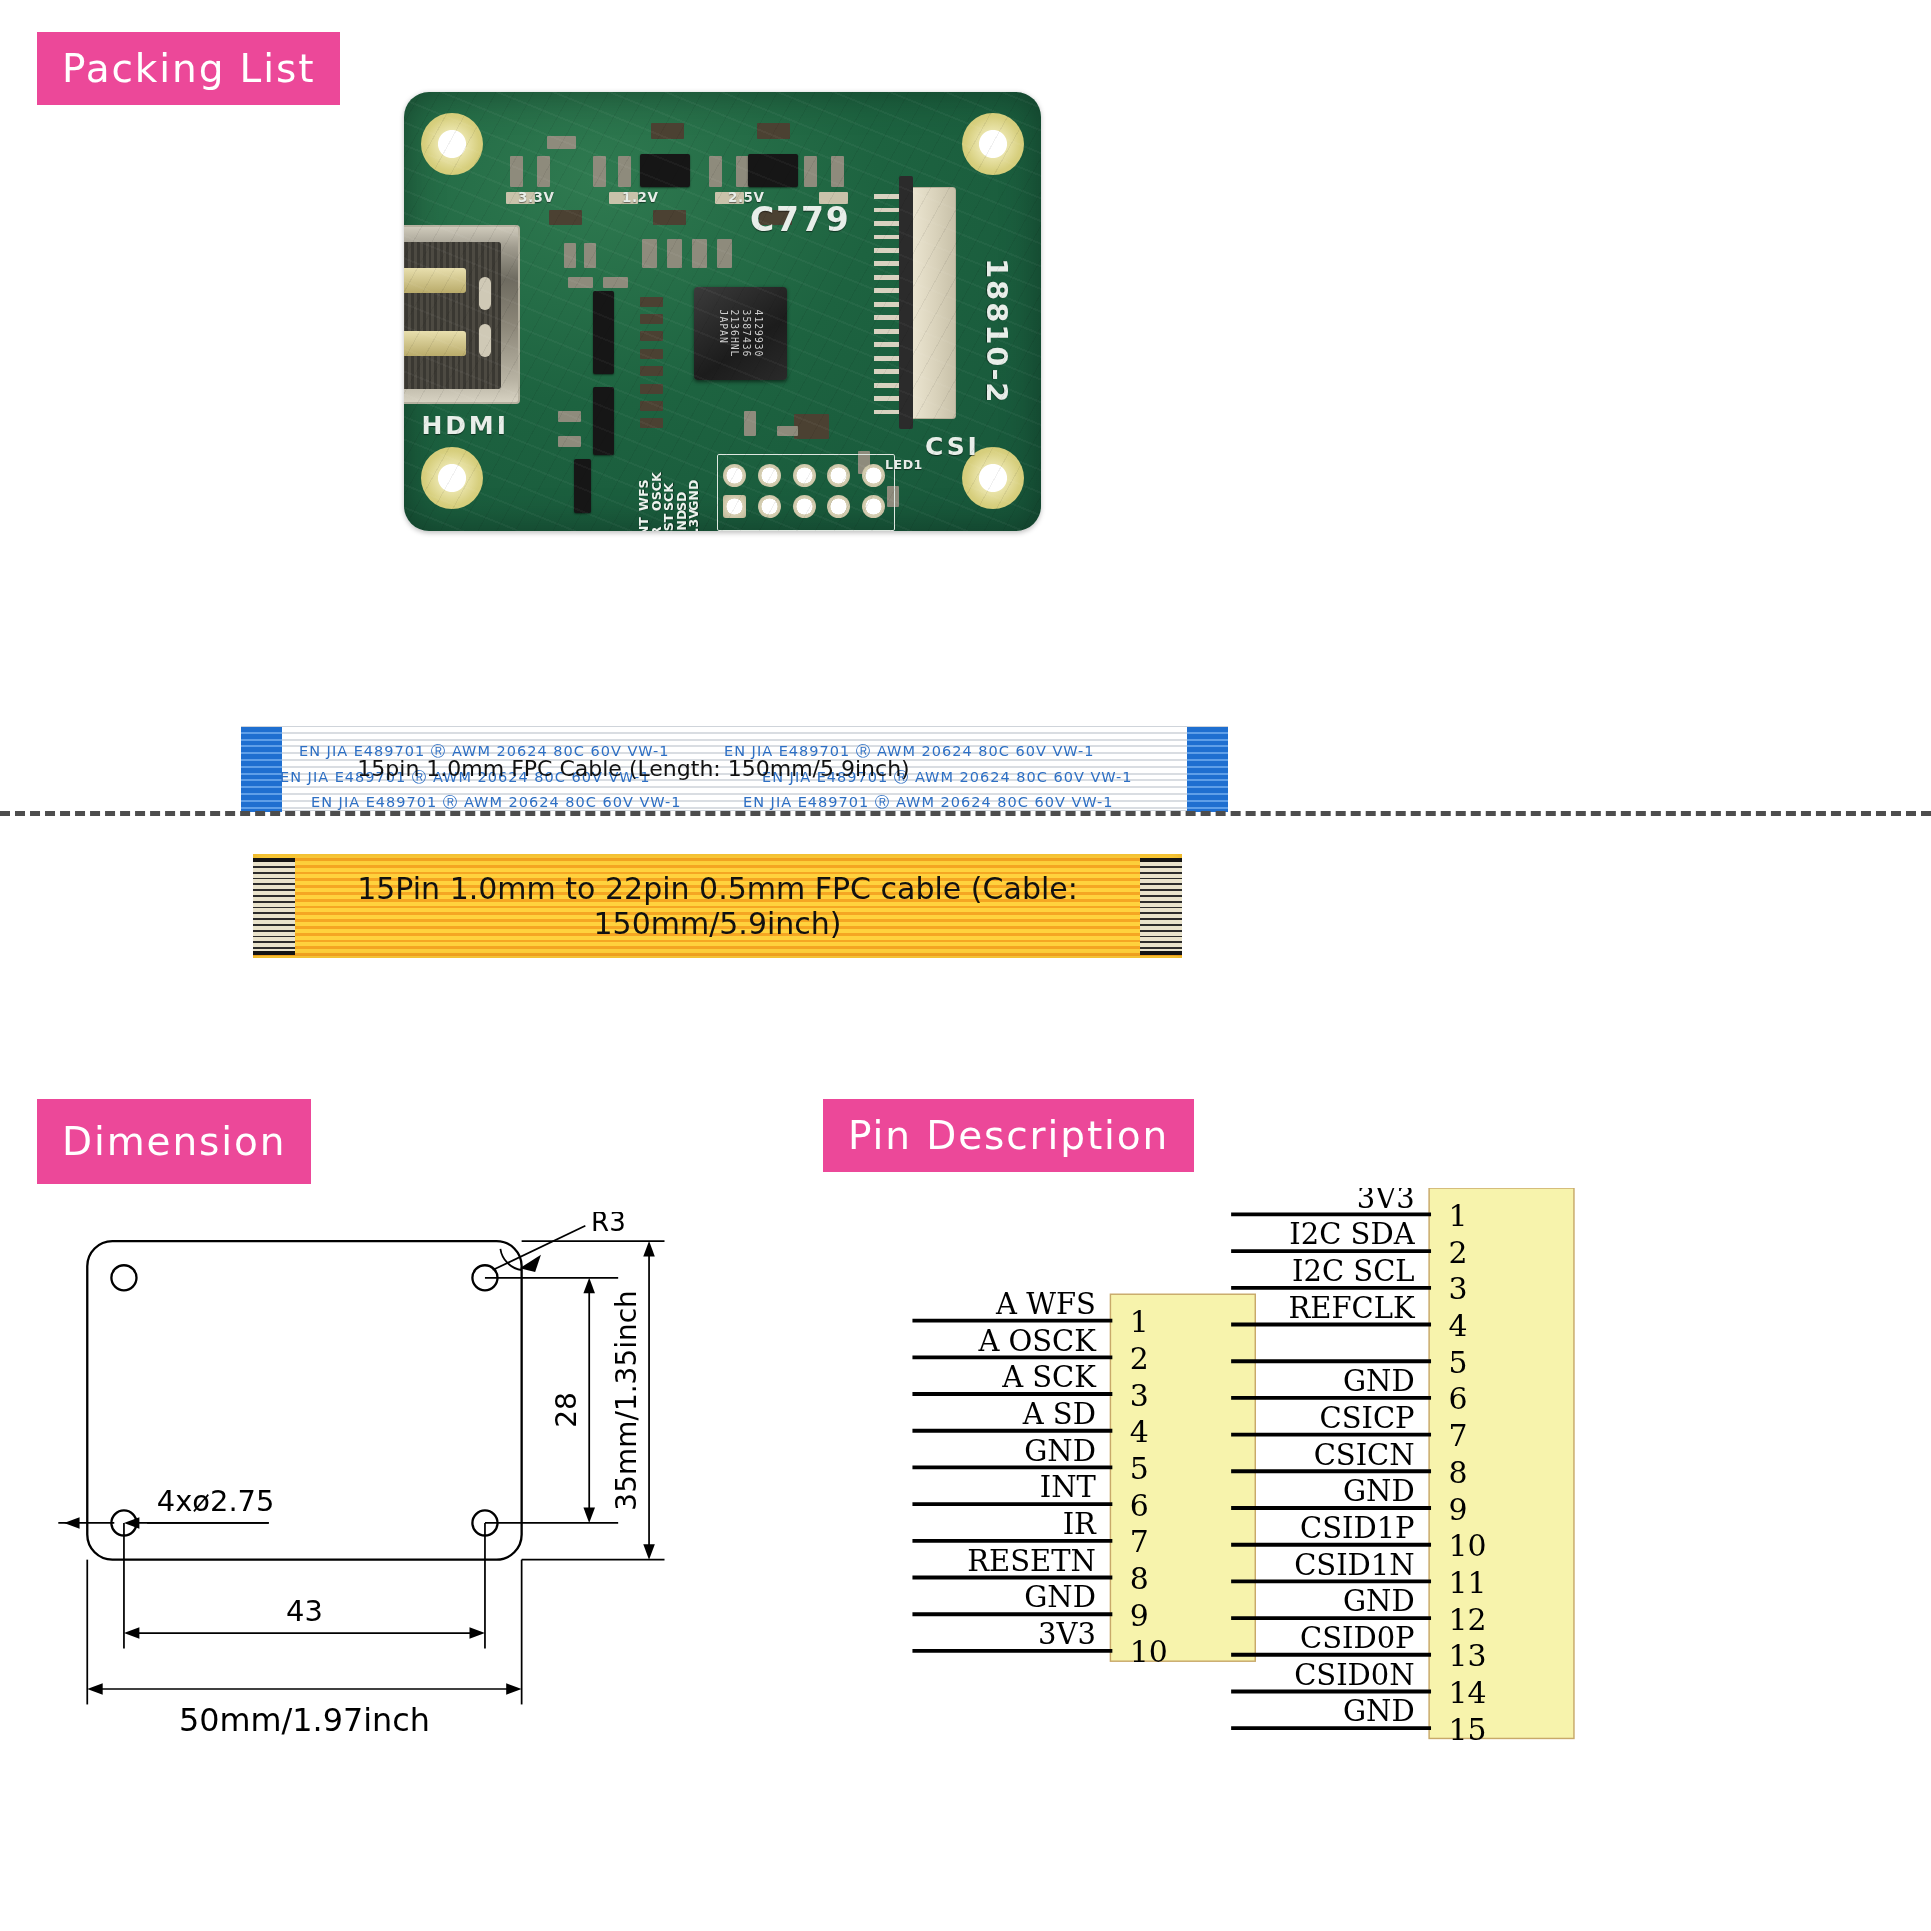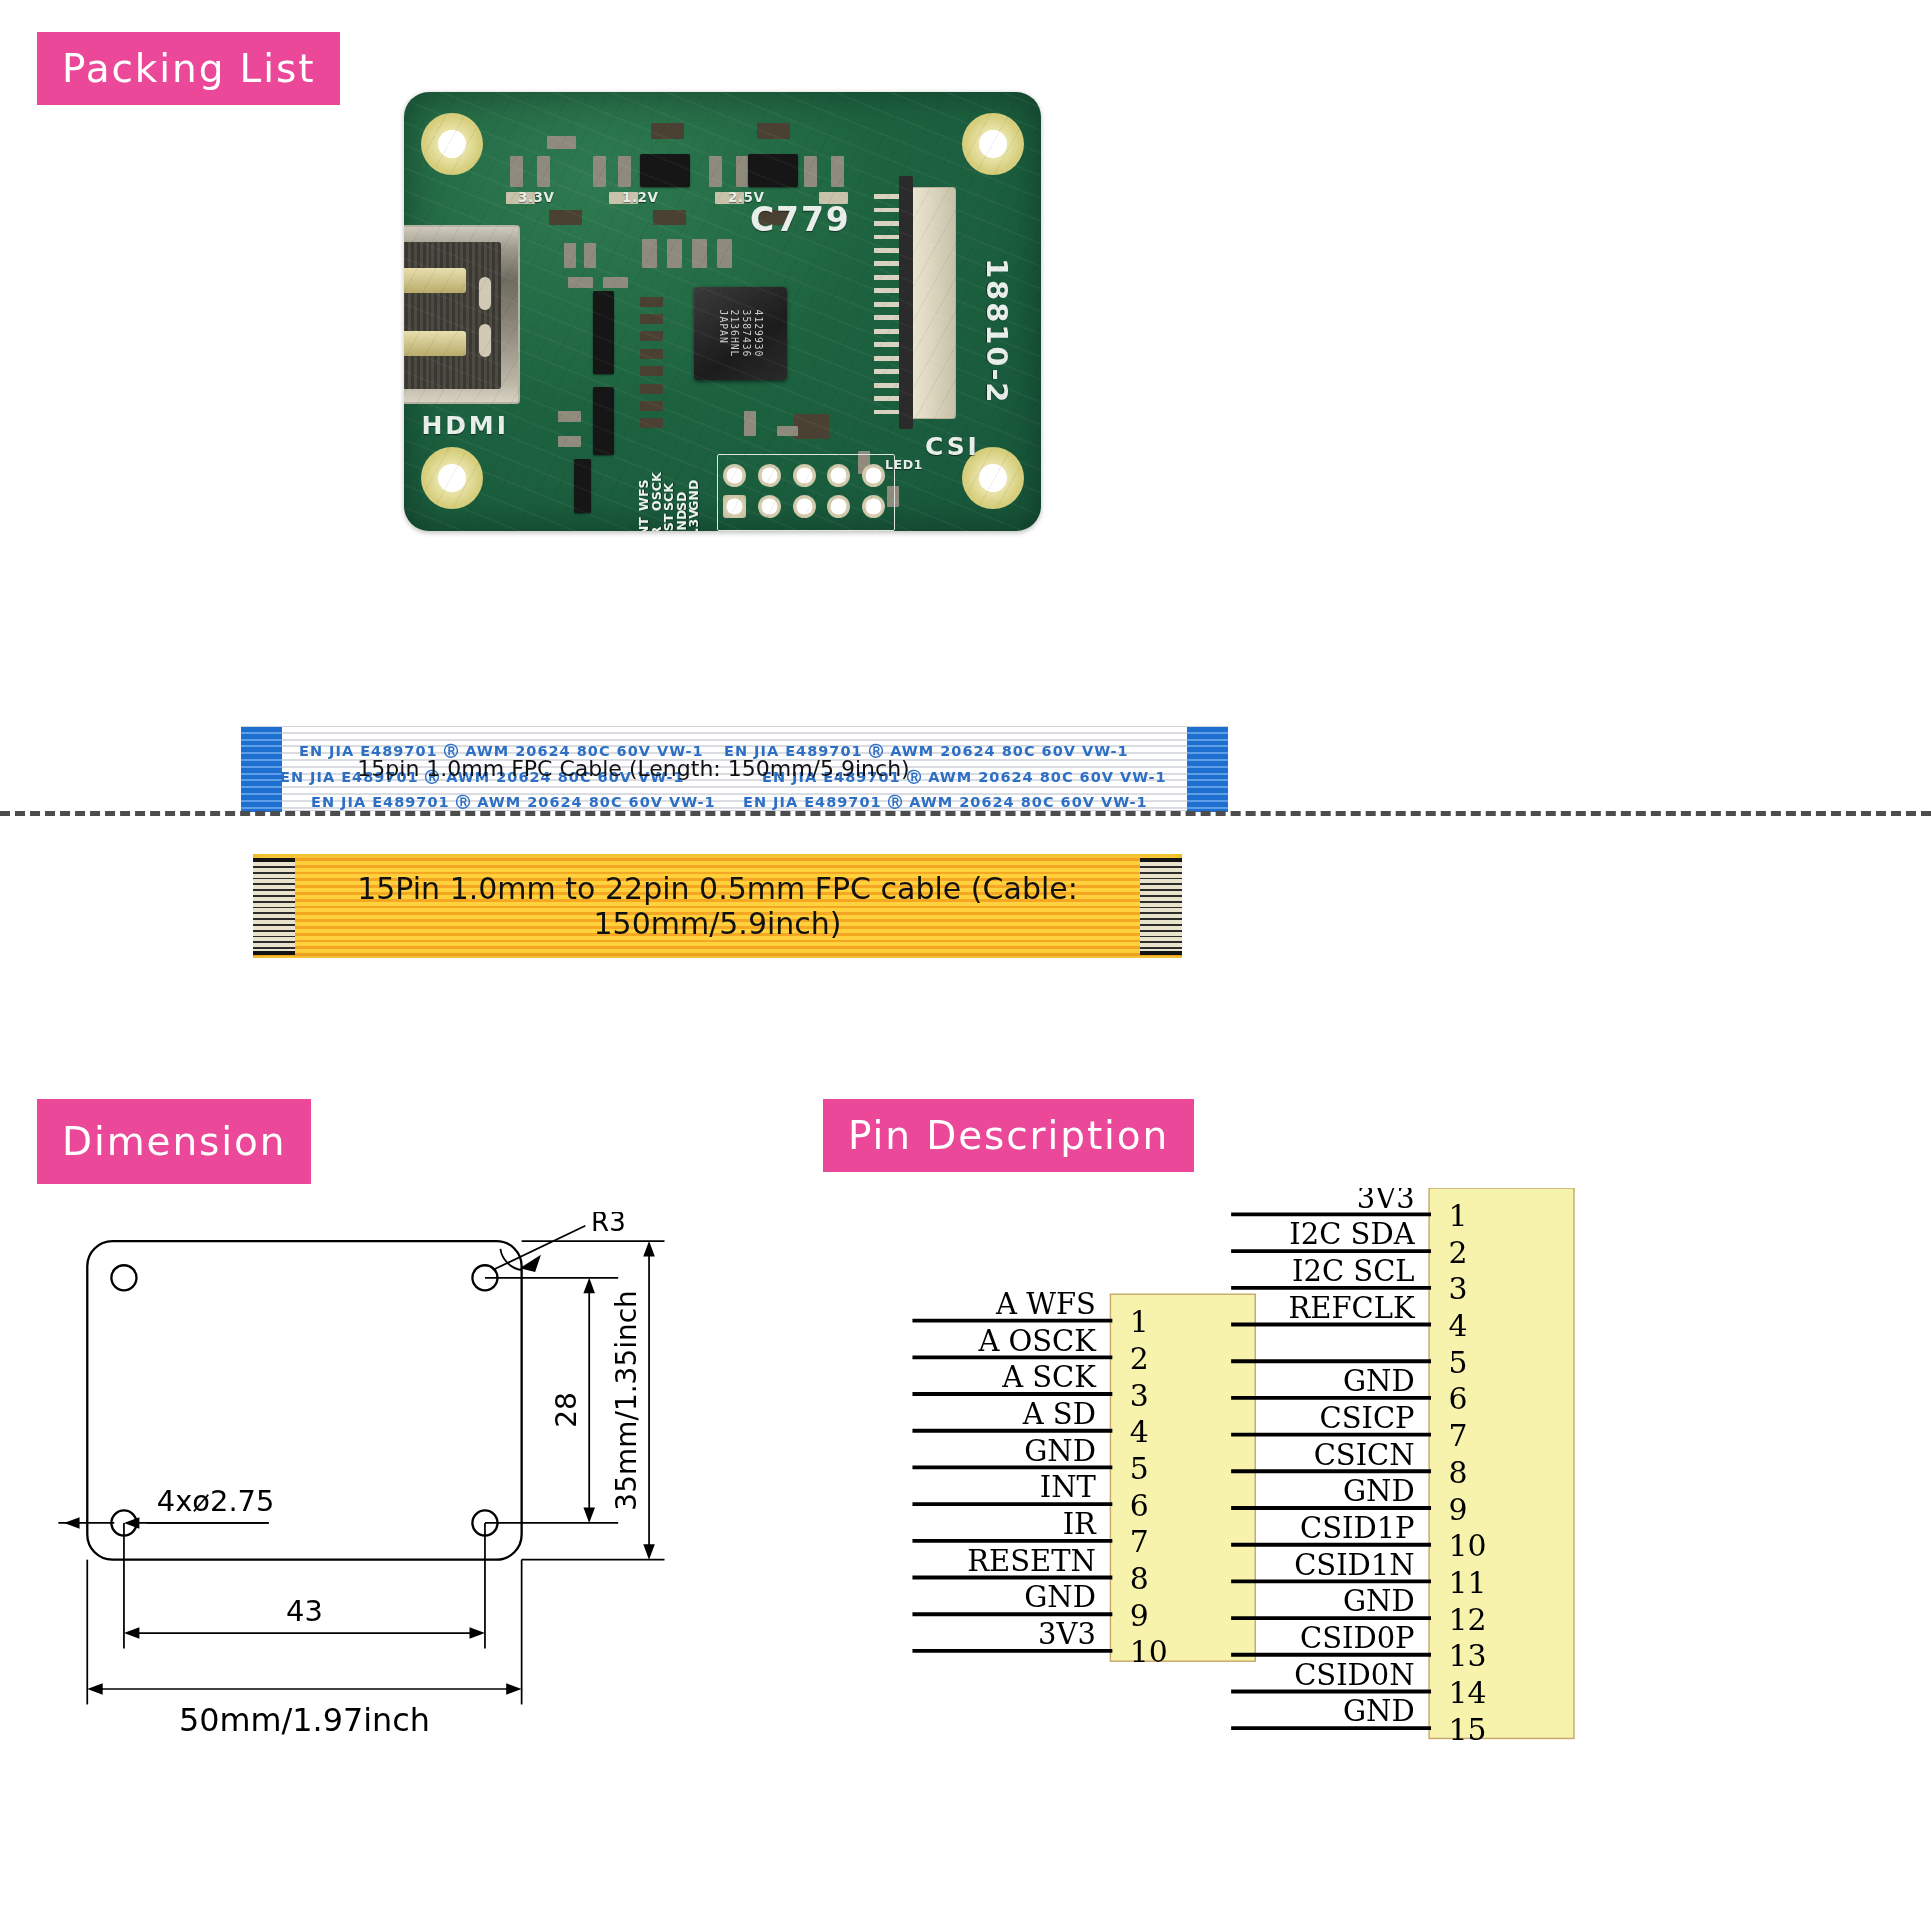--- a/index.html
+++ b/index.html
@@ -156,21 +156,21 @@
     background:repeating-linear-gradient(180deg,#ffffff 0 4.8px,#d9dde2 4.8px 6.8px);
     border-top:1px solid #cfd4da; border-bottom:1px solid #cfd4da;
   }
   #cable-white .bluetab{
     position:absolute; top:0; width:41px; height:85px;
     background:repeating-linear-gradient(180deg,#1f6fd0 0 4.8px,#5f9fe8 4.8px 6.8px);
   }
   #cable-white .bt-l{ left:0; }
   #cable-white .bt-r{ right:0; }
   #cable-white .ctext{
-    position:absolute; color:#2d6fc4; font-size:14.5px; font-weight:700;
+    position:absolute; color:#2d6fc4; font-size:14.5px; font-weight:400;
     font-family:"DejaVu Sans", sans-serif; white-space:nowrap; letter-spacing:1px;
   }
   #label-white{
     position:absolute; left:241px; top:726px; width:785px; height:85px;
     display:flex; align-items:center; justify-content:center;
     font-size:22px; color:#111; font-weight:500; text-align:center;
     font-family:"DejaVu Sans", sans-serif; pointer-events:none;
   }
 
   

